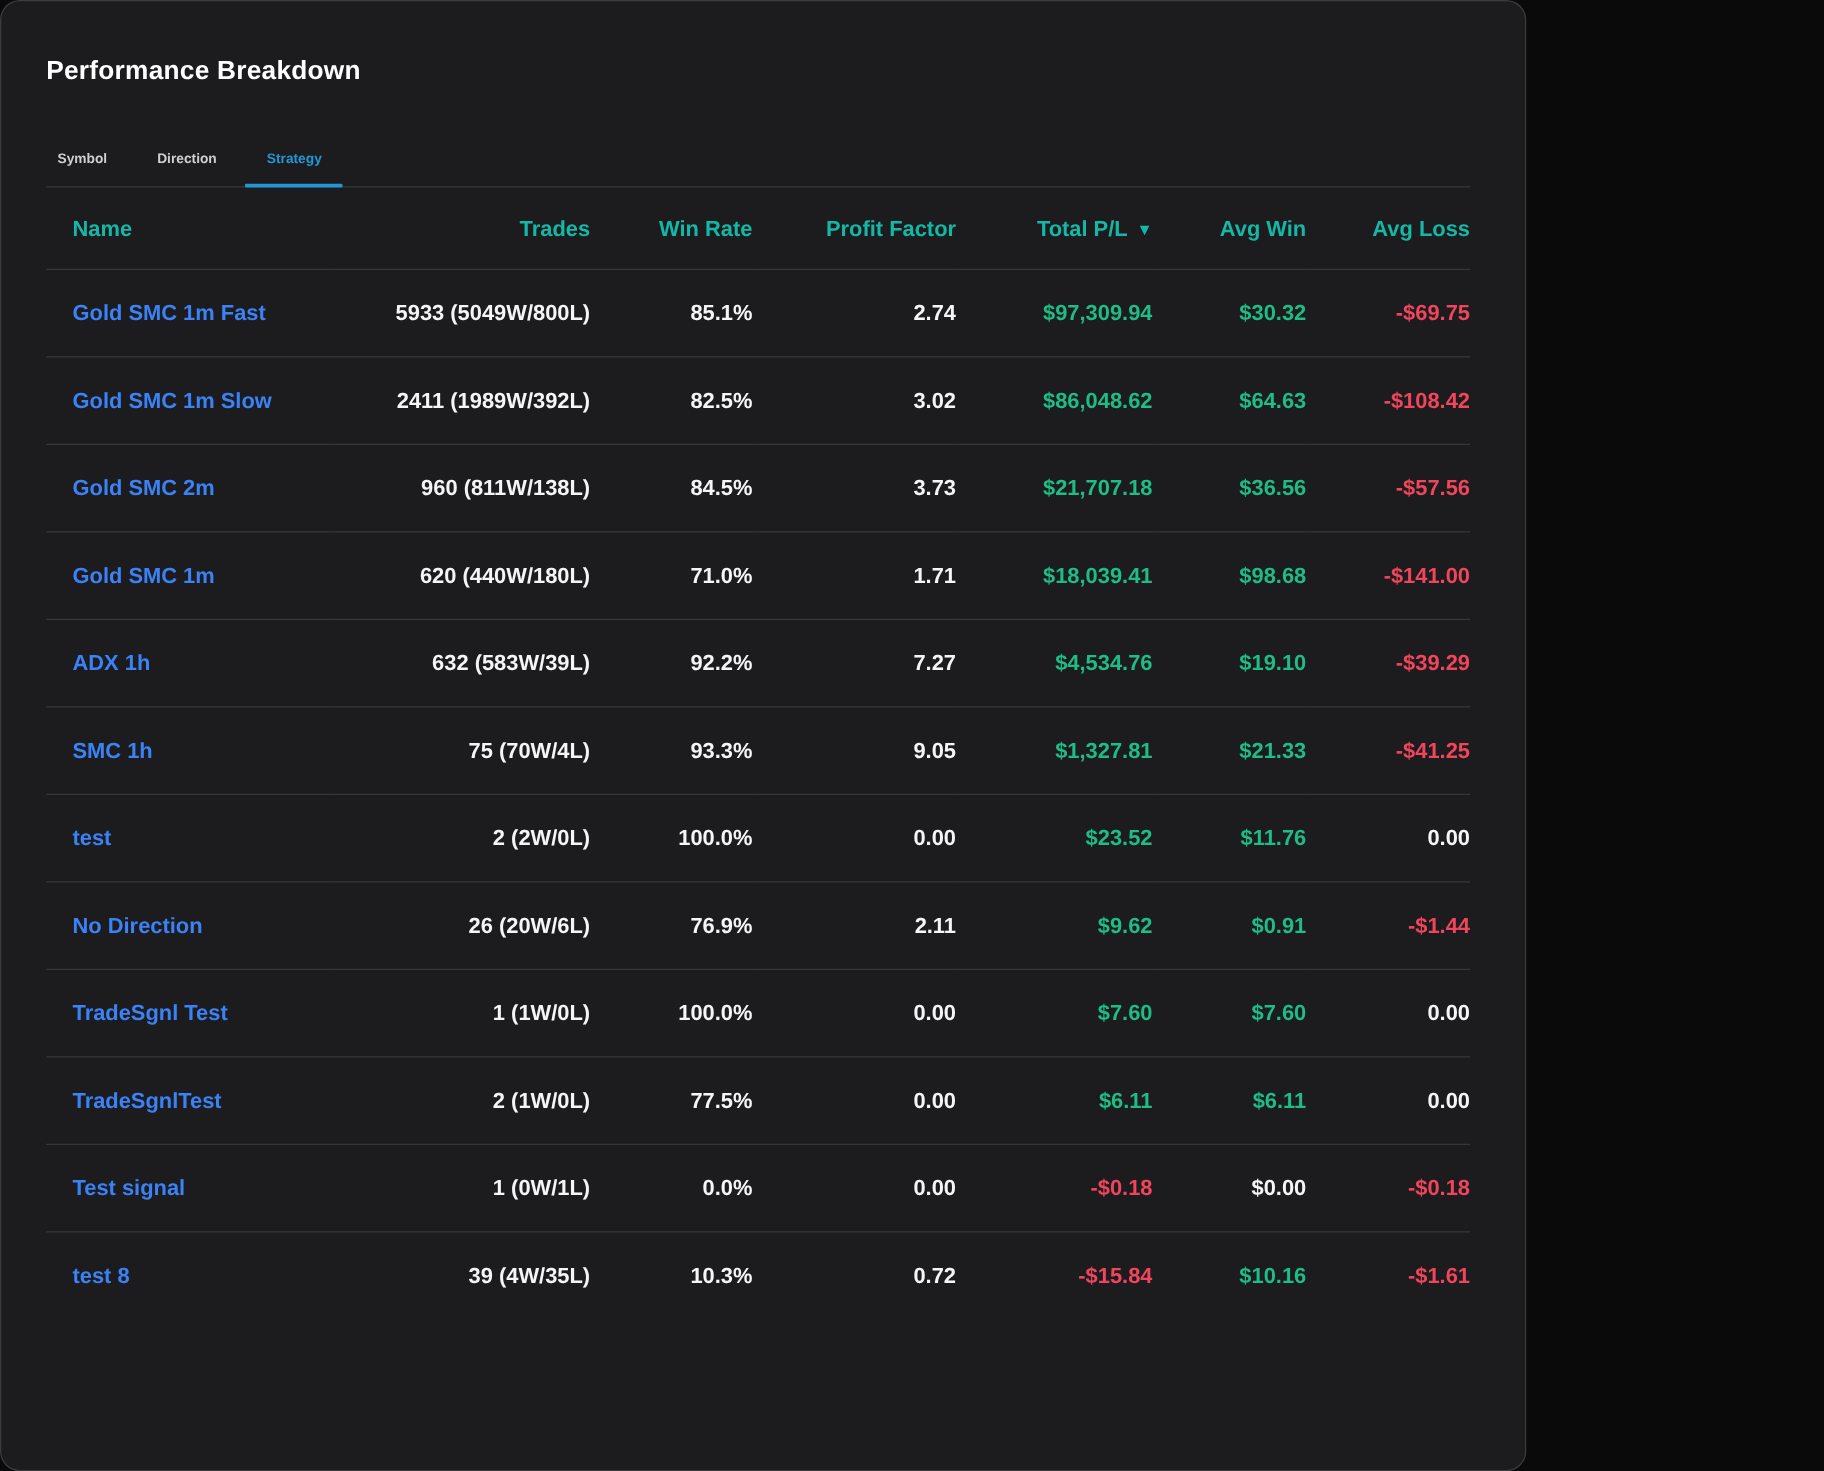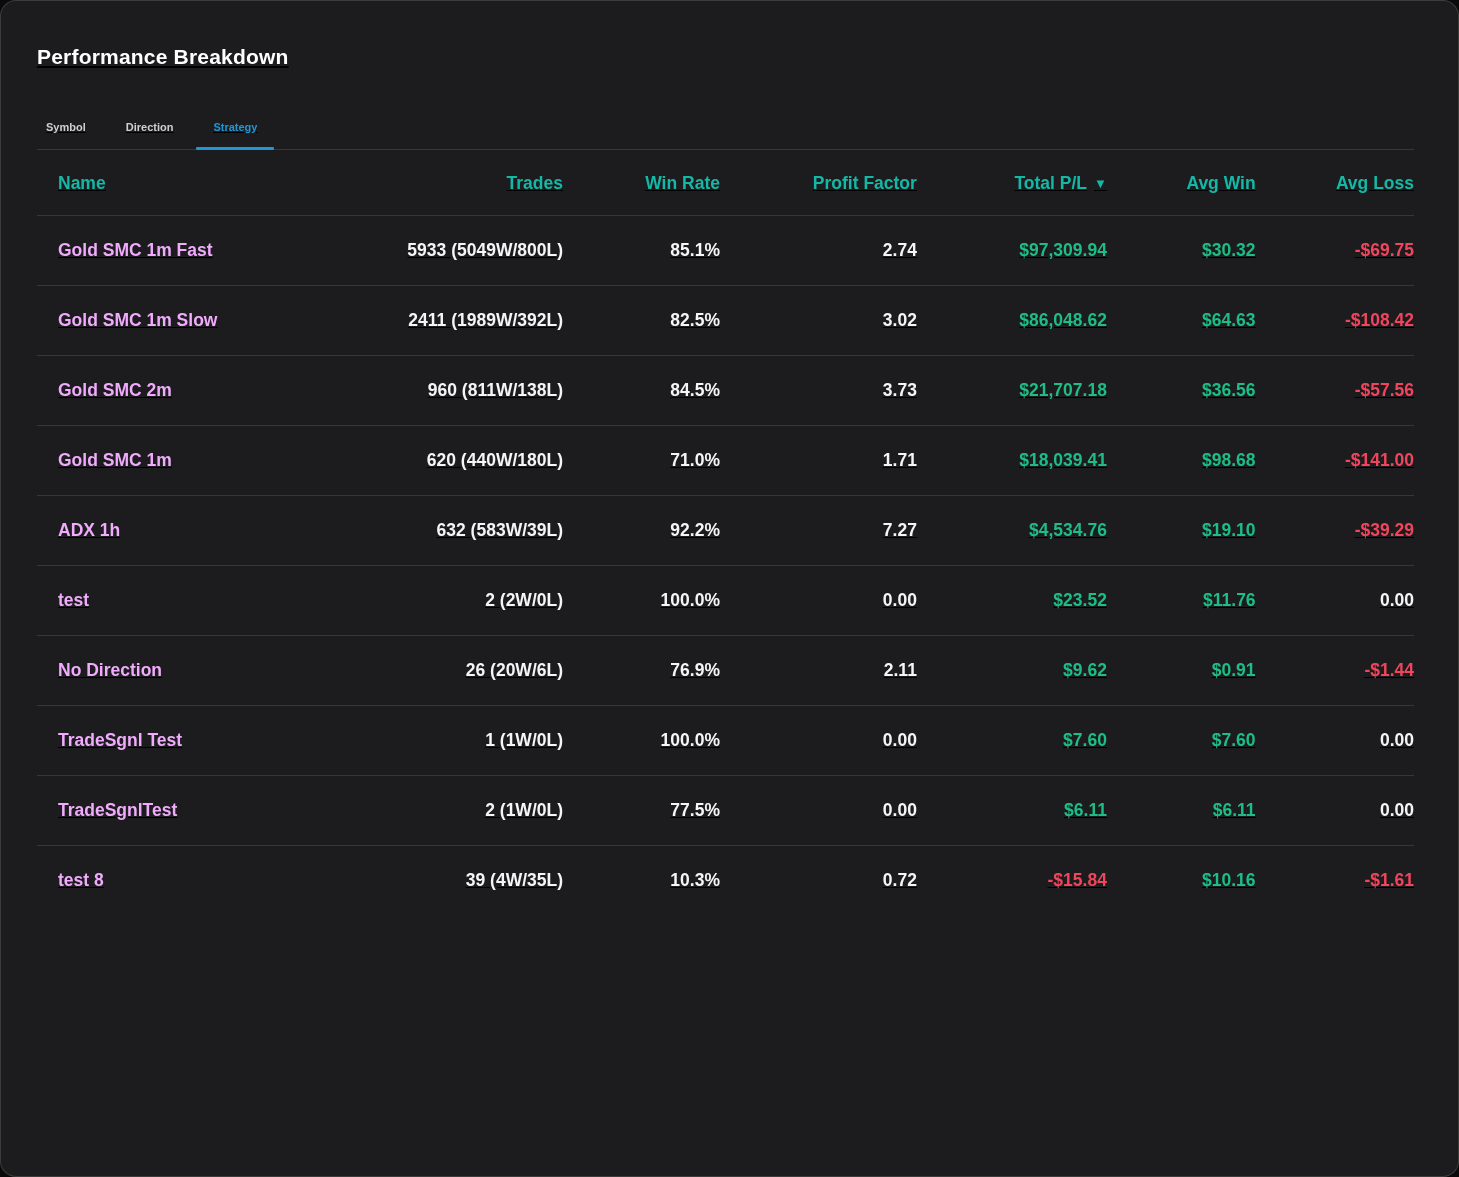--- a/index.html
+++ b/index.html
@@ -8,27 +8,26 @@
     --text:#f5f5f7;
     --muted:#cfcfcf;
     --accent:#2196d4;
     --pos:#1dbd85;
     --neg:#f0455c;
   }
   *{box-sizing:border-box;}
   html,body{margin:0;padding:0;background:#0a0a0a;}
   body{font-family:"Liberation Sans",sans-serif;-webkit-font-smoothing:antialiased;}
   .card{
-    width:1459px;height:1177px;
+    width:1221px;height:1177px;
     background:var(--bg);
     border:1px solid rgba(255,255,255,0.14);
     border-radius:16px;
     padding:34px 44px 0 36px;
     overflow:hidden;
-    text-decoration:underline;
   }
   .title{
     color:#ffffff;font-size:21px;font-weight:700;
     margin:10px 0 0 0;letter-spacing:.2px;
   }
   .tabs{
     display:flex;gap:6px;
     margin-top:42px;
     border-bottom:1px solid var(--line);
   }
@@ -57,21 +56,21 @@
     border-bottom:1px solid var(--line);
     white-space:nowrap;
   }
   th.col-name{text-align:left;padding-left:21px;}
   td{
     text-align:right;color:var(--text);font-weight:600;
     padding:24px 0;
     border-bottom:1px solid var(--line);
     white-space:nowrap;overflow:hidden;
   }
-  td.name{text-align:left;font-weight:700;color:#f0abfc;padding-left:21px;}
+  td.name{text-align:left;font-weight:700;color:#3b82f6;padding-left:21px;}
   tr:last-child td{border-bottom:none;}
   td.pos{color:var(--pos);}
   td.neg{color:var(--neg);}
   .sort-ind{font-size:13px;margin-left:7px;position:relative;top:-1px;}
 </style>
 </head>
 <body>
 
 <div class="card">
   <h1 class="title">Performance Breakdown</h1>
@@ -143,20 +142,29 @@
         <tr>
     <td class="name">ADX 1h</td>
     <td>632 (583W/39L)</td>
     <td>92.2%</td>
     <td>7.27</td>
     <td class="pos">$4,534.76</td>
     <td class="pos">$19.10</td>
     <td class="neg">-$39.29</td>
   </tr>
         <tr>
+    <td class="name">SMC 1h</td>
+    <td>75 (70W/4L)</td>
+    <td>93.3%</td>
+    <td>9.05</td>
+    <td class="pos">$1,327.81</td>
+    <td class="pos">$21.33</td>
+    <td class="neg">-$41.25</td>
+  </tr>
+        <tr>
     <td class="name">test</td>
     <td>2 (2W/0L)</td>
     <td>100.0%</td>
     <td>0.00</td>
     <td class="pos">$23.52</td>
     <td class="pos">$11.76</td>
     <td>0.00</td>
   </tr>
         <tr>
     <td class="name">No Direction</td>
@@ -179,20 +187,29 @@
         <tr>
     <td class="name">TradeSgnlTest</td>
     <td>2 (1W/0L)</td>
     <td>77.5%</td>
     <td>0.00</td>
     <td class="pos">$6.11</td>
     <td class="pos">$6.11</td>
     <td>0.00</td>
   </tr>
         <tr>
+    <td class="name">Test signal</td>
+    <td>1 (0W/1L)</td>
+    <td>0.0%</td>
+    <td>0.00</td>
+    <td class="neg">-$0.18</td>
+    <td>$0.00</td>
+    <td class="neg">-$0.18</td>
+  </tr>
+        <tr>
     <td class="name">test 8</td>
     <td>39 (4W/35L)</td>
     <td>10.3%</td>
     <td>0.72</td>
     <td class="neg">-$15.84</td>
     <td class="pos">$10.16</td>
     <td class="neg">-$1.61</td>
   </tr>
       </tbody>
   </table>

